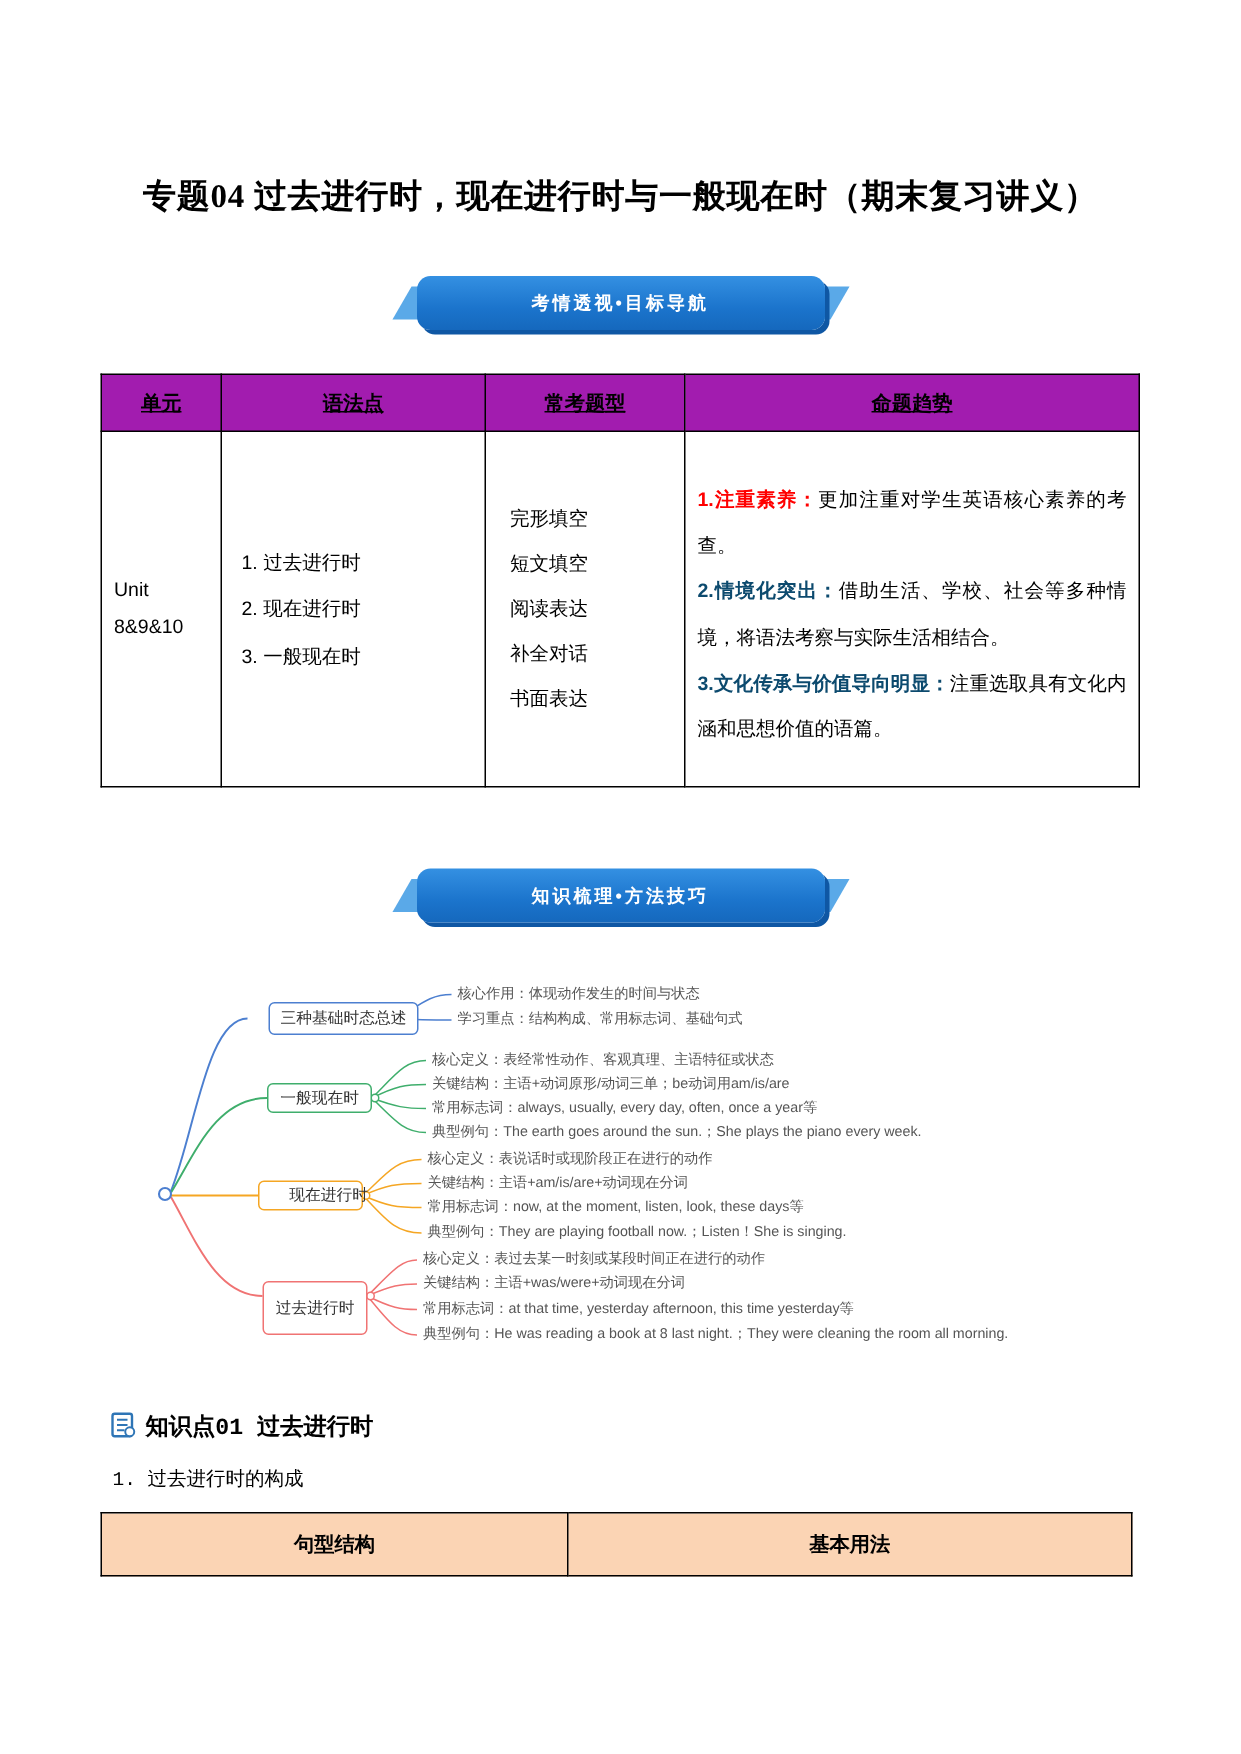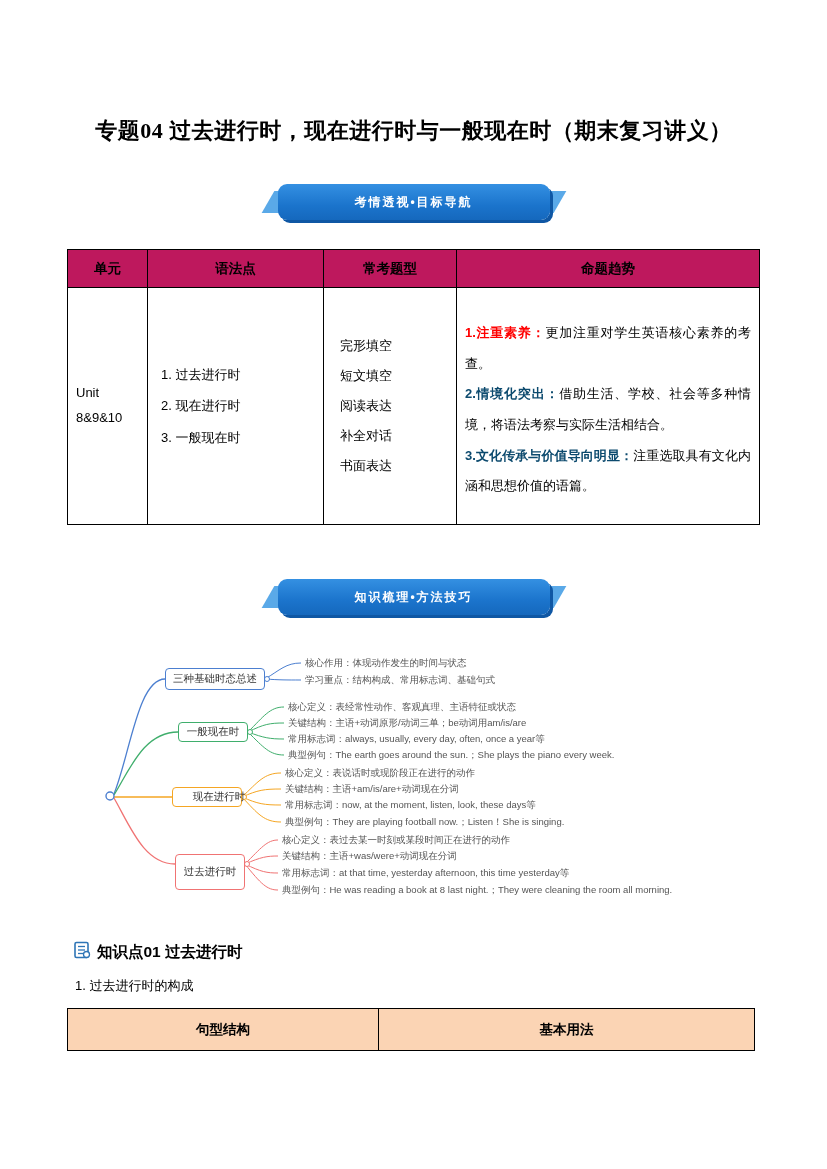--- a/index.html
+++ b/index.html
@@ -20,48 +20,48 @@
     background:linear-gradient(180deg,#3490e2 0%,#1b74cc 60%,#1568bd 100%);
     box-shadow:3px 3px 0 #0f57a4; color:#fff; font-weight:bold; font-size:12px; letter-spacing:2px;
     display:flex; align-items:center; justify-content:center; }
   .banner-exam { top:168px; }
   .banner-knowledge { top:563px; }
 
   
   table { border-collapse:collapse; table-layout:fixed; }
   .exam-table { position:absolute; left:67px; top:233px; width:693px; }
   .exam-table th, .exam-table td { border:1px solid #000; font-size:13px; }
-  .exam-table th { background:#be185d; font-weight:bold; font-size:13.5px; height:38px; text-align:center; }
+  .exam-table th { background:#a21caf; font-weight:bold; font-size:13.5px; height:38px; text-align:center;text-decoration:underline; }
   .exam-table td { height:237px; vertical-align:middle; }
   .cell-unit { padding-left:8px; white-space:pre-line; line-height:1.9; }
   .cell-grammar { padding-left:13px; }
   .cell-grammar p { line-height:2.4; }
   .cell-types { padding-left:16px; }
   .cell-types p { line-height:2.3; }
   .cell-trends { vertical-align:top; padding:8px 8px 0 8px; }
   .cell-trends p { line-height:2.35; text-align:justify; }
   .t-label { font-weight:bold; }
   .t-red { color:#FF0000; }
   .t-orange { color:#0c4a6e; }
 
   
   .mindmap { position:absolute; left:60px; top:628px; width:724px; height:265px; }
   .mindmap svg { position:absolute; inset:0; }
   .mm-node { position:absolute; background:#fff; border-radius:4px; font-size:10.5px; color:#333;
     display:flex; align-items:center; justify-content:center; white-space:nowrap; }
-  .mm-b1 { border:1.4px solid #4C7FD0; left:105px; top:24px; width:100px; height:22px; }
+  .mm-b1 { border:1.4px solid #4C7FD0; left:119px; top:24px; width:100px; height:22px; }
   .mm-b2 { border:1.4px solid #3FAE6C; left:118px; top:78px; width:70px;  height:20px; }
   .mm-b3 { border:1.4px solid #F5A623; left:112px; top:143px; width:70px; height:20px;padding-left:24px; }
   .mm-b4 { border:1.4px solid #F07373; left:115px; top:210px; width:70px; height:36px; }
   .mm-leaf { position:absolute; font-size:9.5px; color:#555; white-space:nowrap; line-height:12px; }
 
   
-  .kp-heading { position:absolute; left:73px; top:925px; display:flex; align-items:center; gap:6px; }
+  .kp-heading { position:absolute; left:73px; top:925px; display:flex; align-items:flex-start; gap:6px;font-family:Liberation Mono, monospace; }
   .kp-heading .kp-text { font-weight:bold; font-size:15.5px; }
-  .kp-item { position:absolute; left:75px; top:961px; font-size:13px; }
+  .kp-item { position:absolute; left:75px; top:961px; font-size:13px;font-family:Liberation Mono, monospace; }
 
   
   .structure-table { position:absolute; left:67px; top:992px; width:688px; }
   .structure-table th { border:1px solid #000; background:#FBD4B4; font-weight:bold; font-size:13.5px;
     height:42px; text-align:center; }
 </style>
 </head>
 <body>
 
 <div class="page">

